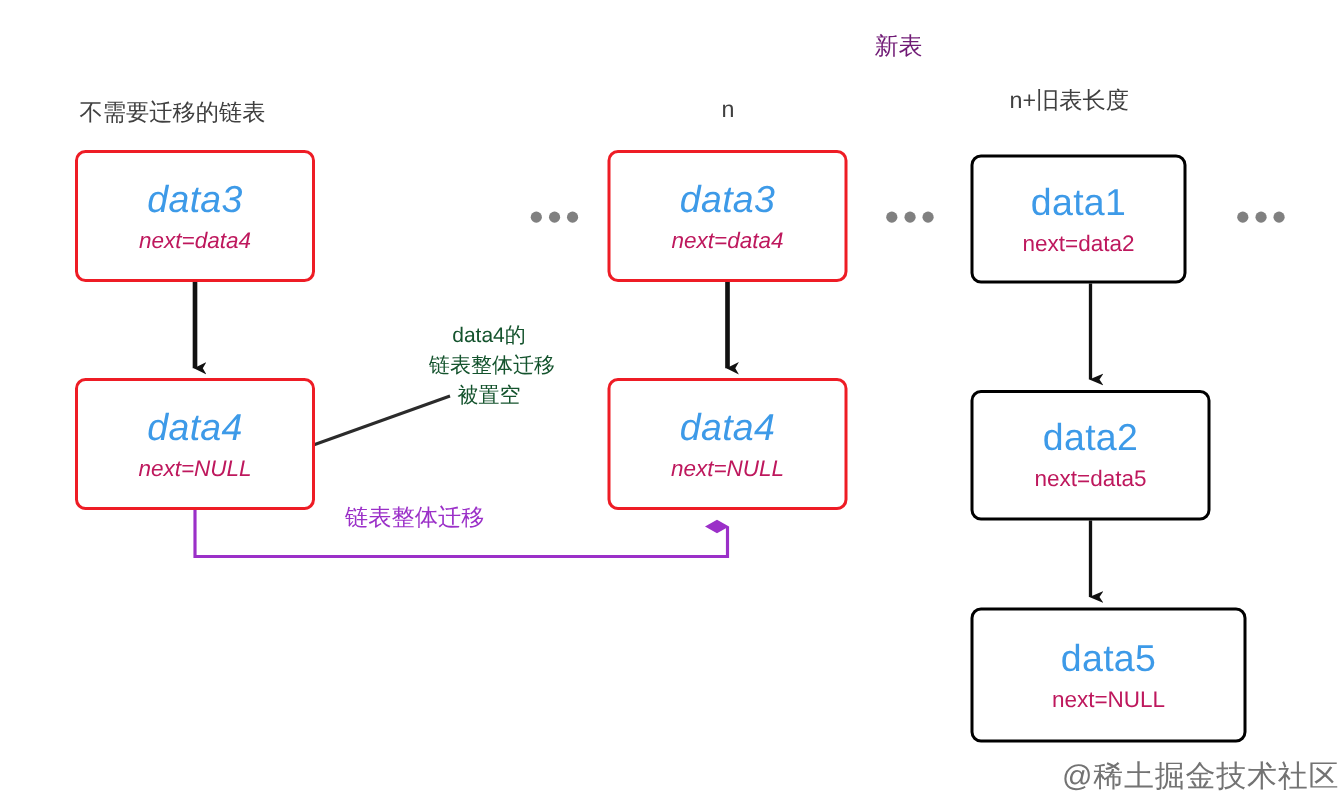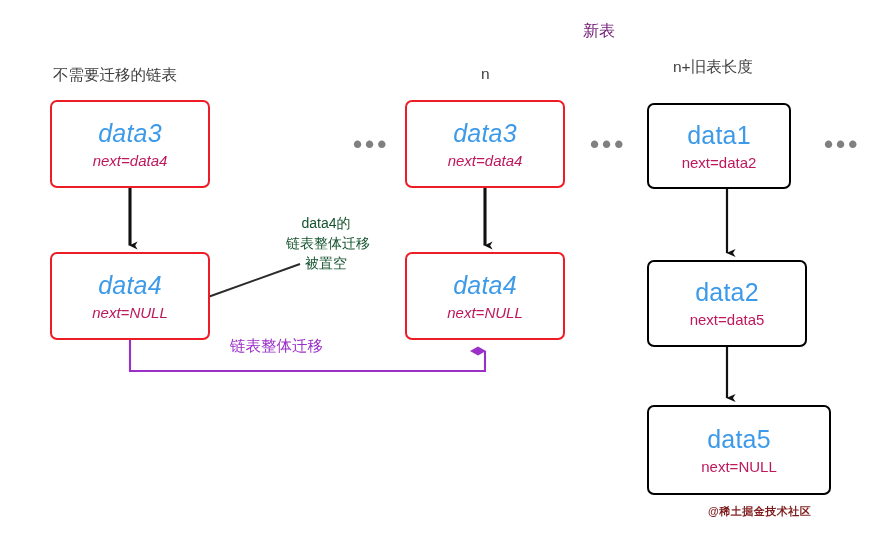--- a/index.html
+++ b/index.html
@@ -77,25 +77,24 @@
   }
   .annot-purple {
     position: absolute;
     color: #9b30c8;
     font-size: 15.5px;
     line-height: 20px;
     white-space: nowrap;
   }
   .watermark {
     position: absolute;
-    color: #7f1d1d;
-    font-size: 11px;
+    color: #737373;
+    font-size: 20px;
     white-space: nowrap;
     letter-spacing: .5px;
-    font-weight: bold;
   }
   .watermark-url {
     position: absolute;
     color: #e3e5e8;
     font-size: 14px;
     white-space: nowrap;
     letter-spacing: .3px;
   }
 </style>
 </head>

